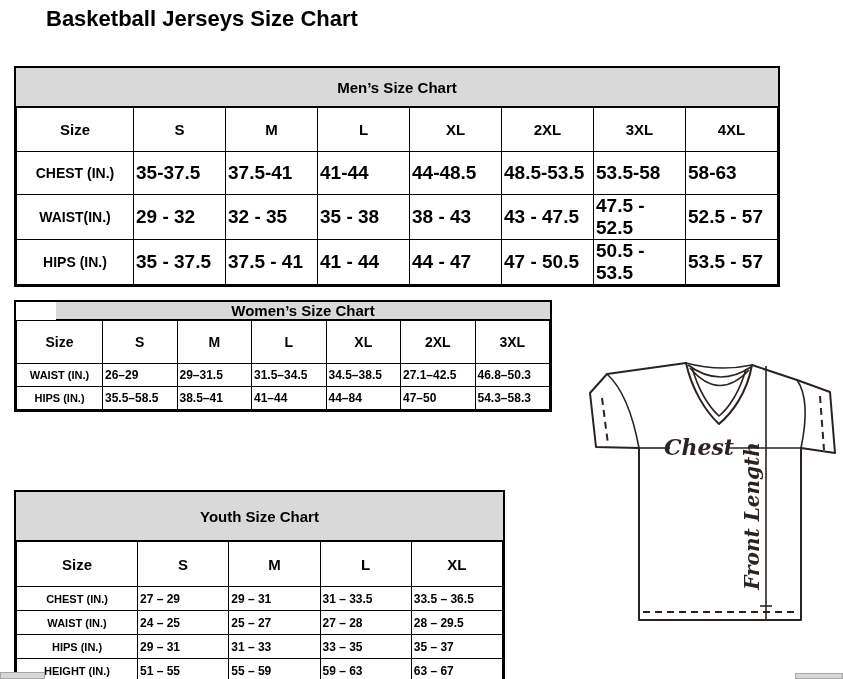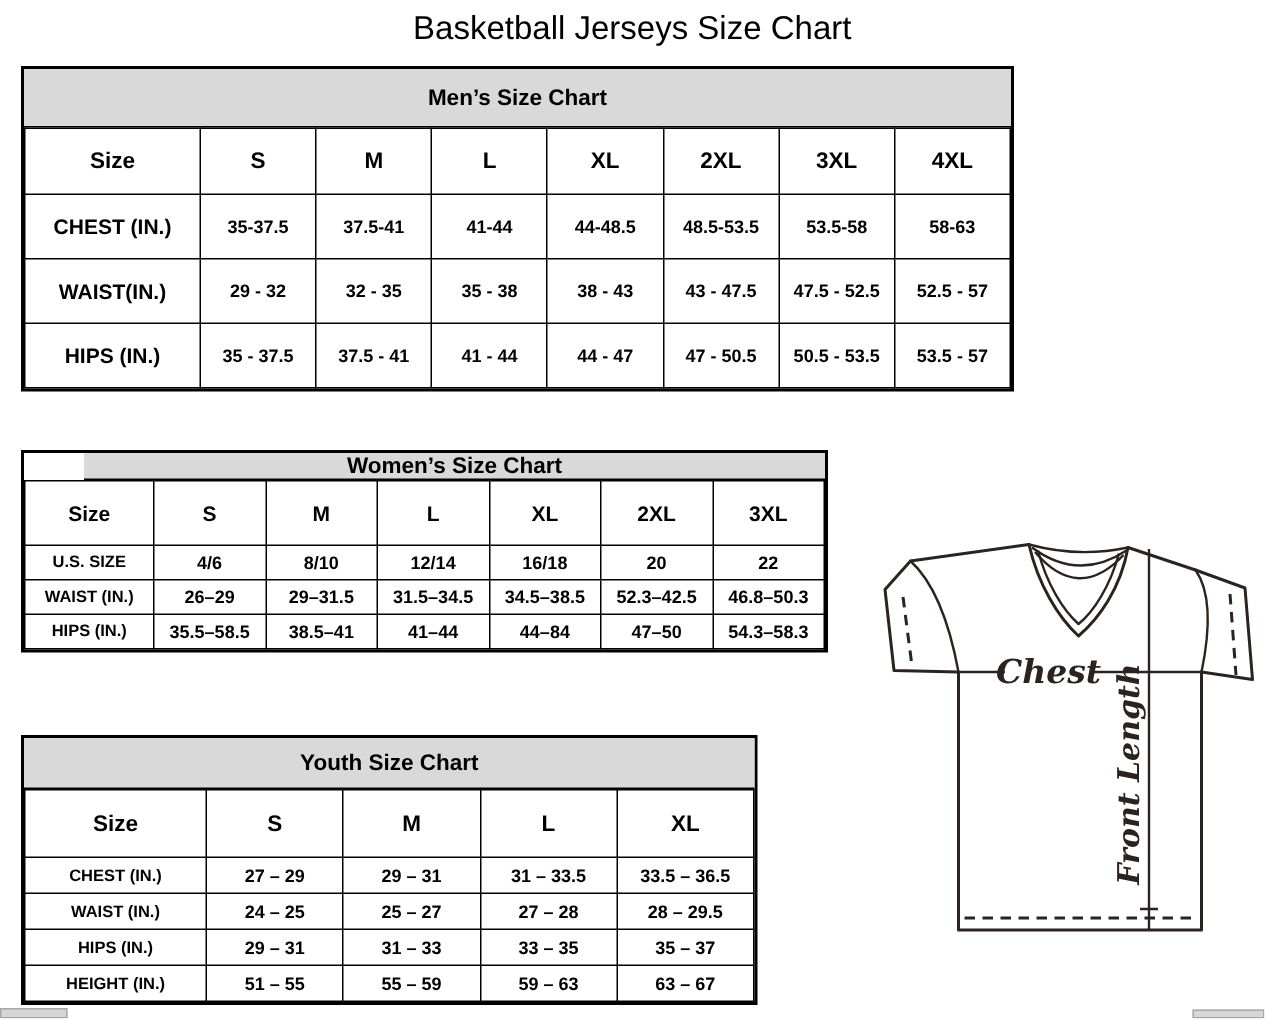--- a/index.html
+++ b/index.html
@@ -8,57 +8,57 @@
     --text:#000000;
     --scrollbar:#d6d6d6;
   }
   *{margin:0;padding:0;box-sizing:border-box;}
   html,body{background:#ffffff;}
   #screen{
     position:relative;width:843px;height:679px;background:#ffffff;
     overflow:hidden;font-family:"Liberation Sans",sans-serif;color:var(--text);
   }
   .page-title{
-    position:absolute;top:6px;left:0;width:100%;text-align:center;
-    font-size:22px;font-weight:normal;letter-spacing:0px;
+    position:absolute;top:6px;left:0;width:100%;
+    font-size:22px;font-weight:bold;letter-spacing:0px;padding-left:46px;
   }
   .size-section{position:absolute;border:2px solid var(--border);background:#fff;}
   .section-header{
     background:var(--header-fill);border-bottom:1px solid var(--border);
     text-align:center;font-weight:bold;font-size:15px;
     display:flex;align-items:center;justify-content:center;
   }
   table.size-table{
     border-collapse:collapse;table-layout:fixed;width:100%;
-    font-weight:bold;text-align:center;color:var(--text);
+    font-weight:bold;color:var(--text);
   }
   table.size-table th,table.size-table td{
     border:1px solid var(--border);padding:0 2px;vertical-align:middle;
   }
   
-  .mens-section{left:14px;top:44px;width:662px;}
+  .mens-section{left:14px;top:66px;width:766px;}
   .mens-section .section-header{height:39px;}
   .mens-section col.label-col{width:117px;}
   .mens-section thead tr{height:44px;}
   .mens-section thead th{font-size:15px;}
   .mens-section tbody tr{height:43px;}
-  .mens-section tbody td{font-size:12px;}
+  .mens-section tbody td{font-size:19px;}
   .mens-section tbody th.row-label{font-size:14px;}
   
   .womens-section{left:14px;top:300px;width:538px;}
   .womens-section .section-header{height:18px;margin-left:40px;}
   .womens-section col.label-col{width:86px;}
   .womens-section thead tr{height:43px;}
   .womens-section thead th{font-size:14px;}
   .womens-section tbody tr{height:23px;}
   .womens-section tbody td{font-size:12px;}
   .womens-section tbody th.row-label{font-size:11px;}
   
   .youth-section{left:14px;top:490px;width:491px;}
-  .youth-section .section-header{height:34px;}
+  .youth-section .section-header{height:49px;}
   .youth-section col.label-col{width:121px;}
   .youth-section thead tr{height:45px;}
   .youth-section thead th{font-size:15px;}
   .youth-section tbody tr{height:24px;}
   .youth-section tbody td{font-size:12px;}
   .youth-section tbody th.row-label{font-size:11px;}
   
   .jersey-diagram{position:absolute;left:582px;top:358px;width:282px;height:268px;}
   .jersey-diagram svg{display:block;width:100%;height:100%;}
   .jersey-line{stroke:#2b2320;stroke-width:2;fill:none;stroke-linejoin:round;stroke-linecap:round;}
@@ -158,35 +158,26 @@
             <th>S</th>
             <th>M</th>
             <th>L</th>
             <th>XL</th>
             <th>2XL</th>
             <th>3XL</th>
           </tr>
         </thead>
         <tbody>
           <tr>
-            <th class="row-label">U.S. SIZE</th>
-            <td>4/6</td>
-            <td>8/10</td>
-            <td>12/14</td>
-            <td>16/18</td>
-            <td>20</td>
-            <td>22</td>
-          </tr>
-          <tr>
             <th class="row-label">WAIST (IN.)</th>
             <td>26–29</td>
             <td>29–31.5</td>
             <td>31.5–34.5</td>
             <td>34.5–38.5</td>
-            <td>52.3–42.5</td>
+            <td>27.1–42.5</td>
             <td>46.8–50.3</td>
           </tr>
           <tr>
             <th class="row-label">HIPS (IN.)</th>
             <td>35.5–58.5</td>
             <td>38.5–41</td>
             <td>41–44</td>
             <td>44–84</td>
             <td>47–50</td>
             <td>54.3–58.3</td>

